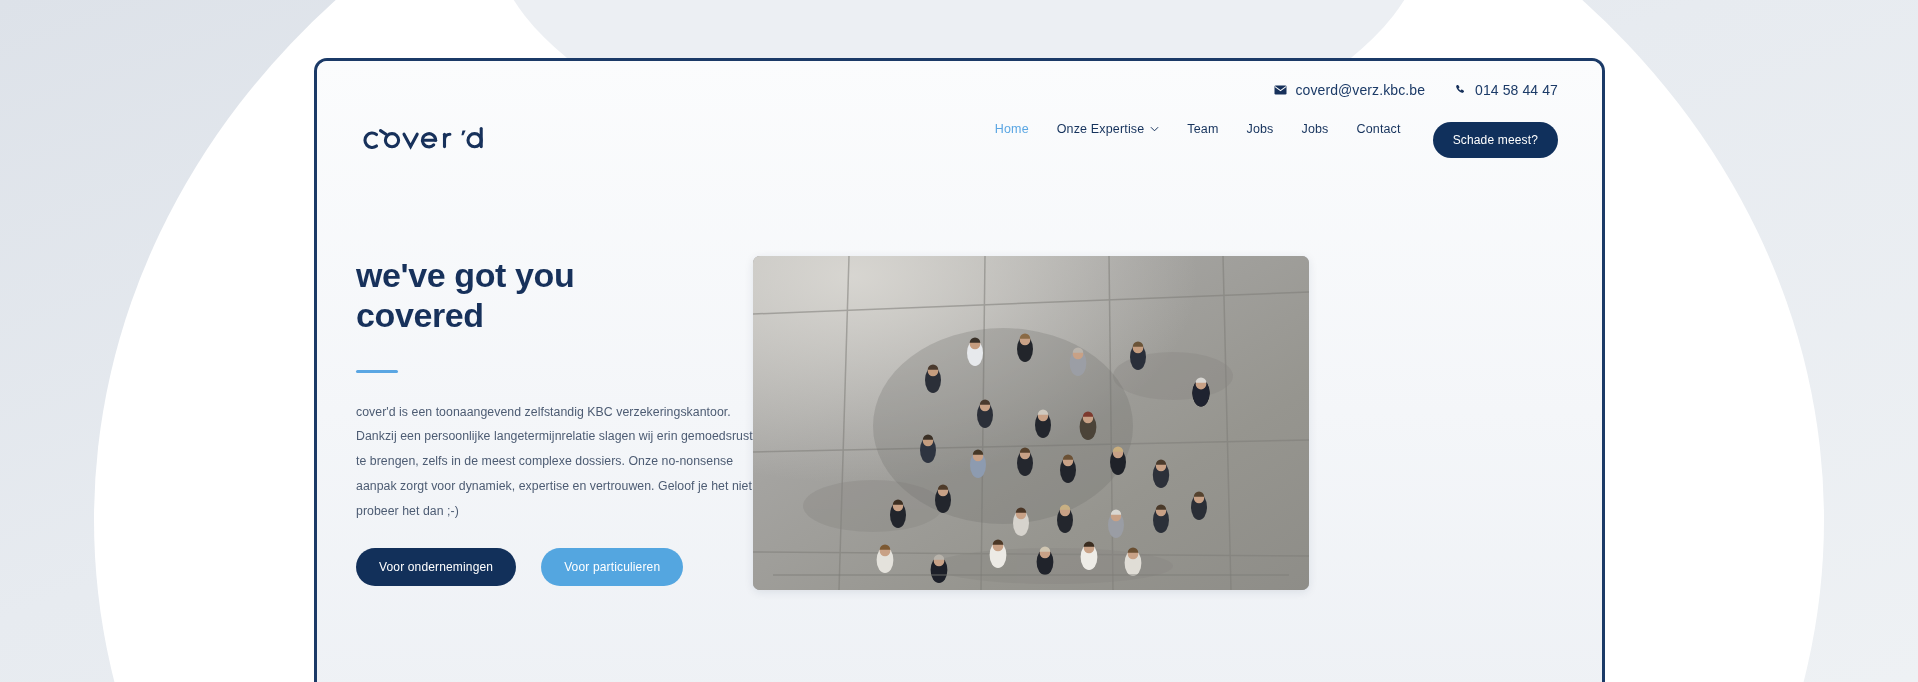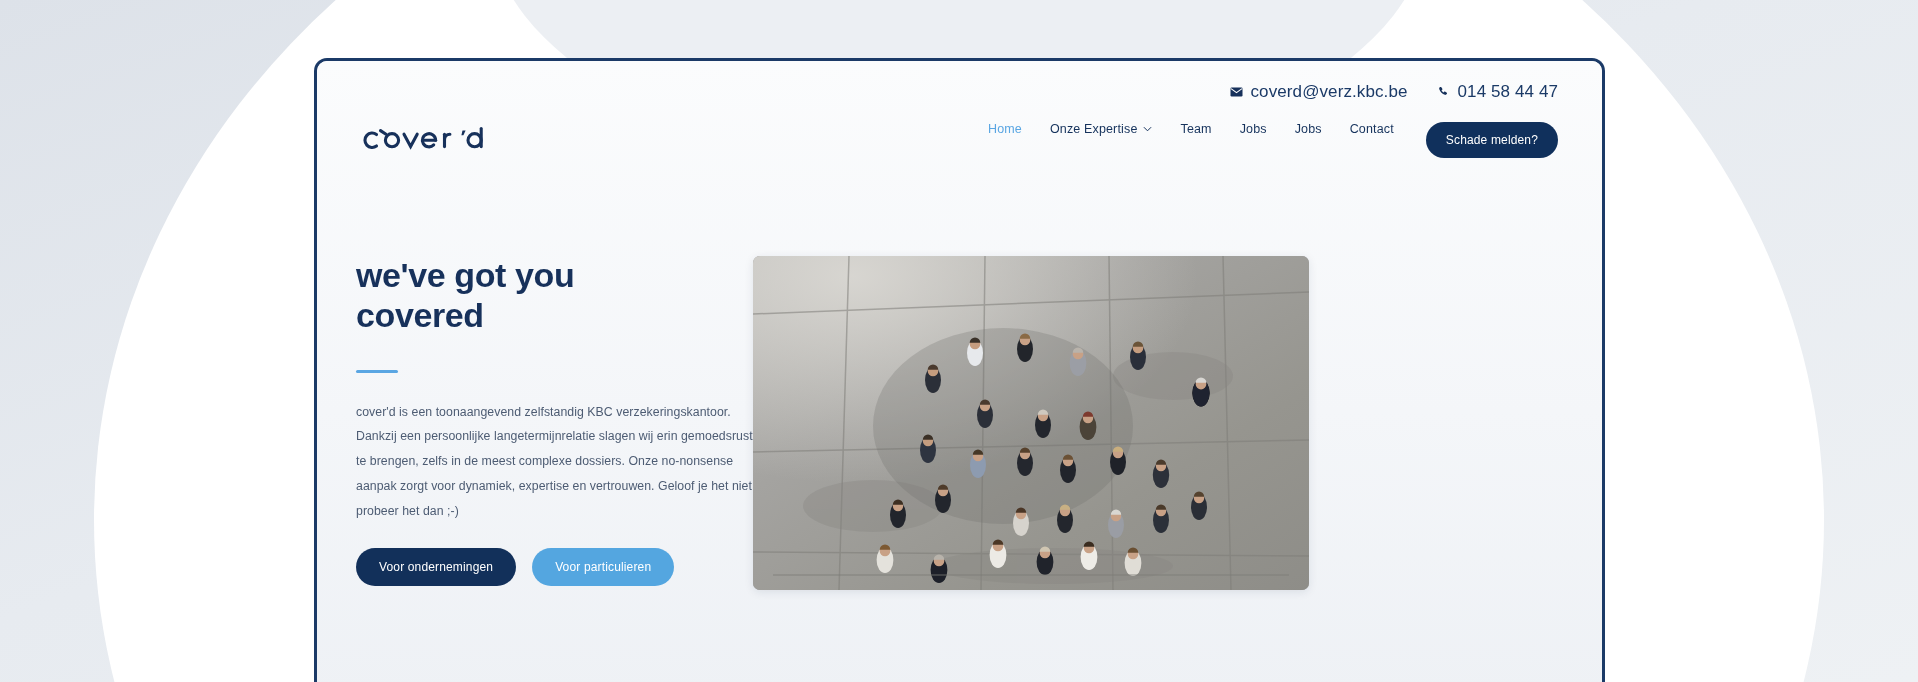--- a/index.html
+++ b/index.html
@@ -46,21 +46,21 @@
   }
   #site-canvas {
     position:absolute; inset:0;
     background:linear-gradient(180deg,#fbfcfd 0%,#f4f6f9 55%,#eef1f5 100%);
   }
 
   
   #topbar {
     position:absolute; right:44px; top:21px;
     display:flex; align-items:center; gap:30px;
-    font-size:17px; color:#1b3a67; letter-spacing:.1px;
+    font-size:14px; color:#1b3a67; letter-spacing:.1px;
   }
   .topbar-item { display:flex; align-items:center; gap:8px; cursor:pointer; }
   .topbar-item svg { display:block; }
 
   
   #site-header {
     position:absolute; left:0; right:0; top:44px;
     height:70px;
     display:flex; align-items:center;
     padding:0 44px 0 39px;
@@ -104,21 +104,21 @@
   #hero-divider {
     width:42px; height:3px; background:#5aa6e3;
     margin:34px 0 0 0; border-radius:2px;
   }
   #hero-paragraph {
     margin-top:27px;
     font-size:12.3px; line-height:2.02;
     color:#4d5c73; letter-spacing:.05px;
     max-width:404px;
   }
-  #hero-actions { margin-top:24px; display:flex; gap:16px; }
+  #hero-actions { margin-top:24px; display:flex; gap:25px; }
   .hero-btn {
     border:none; border-radius:999px; cursor:pointer;
     font-size:12px; padding:12px 23px; letter-spacing:.15px;
     white-space:nowrap;
   }
   .hero-btn.primary { background:#12305a; color:#ffffff; }
   .hero-btn.secondary { background:#54a6e0; color:#ffffff; }
 
   
   #social-rail {
@@ -207,21 +207,21 @@
         </span>
         <span class="nav-link">
           <span>Jobs</span>
         </span>
         <span class="nav-link">
           <span>Jobs</span>
         </span>
         <span class="nav-link">
           <span>Contact</span>
         </span>
-        <button id="cta-nav-button">Schade melden?</button>
+        <button id="cta-nav-button">Schade meest?</button>
       </nav>
     </header>
 
     <section id="hero">
 
       <div id="hero-copy">
         <h1 id="hero-title">
           <span>we've got you</span><br>
           <span>covered</span>
         </h1>

